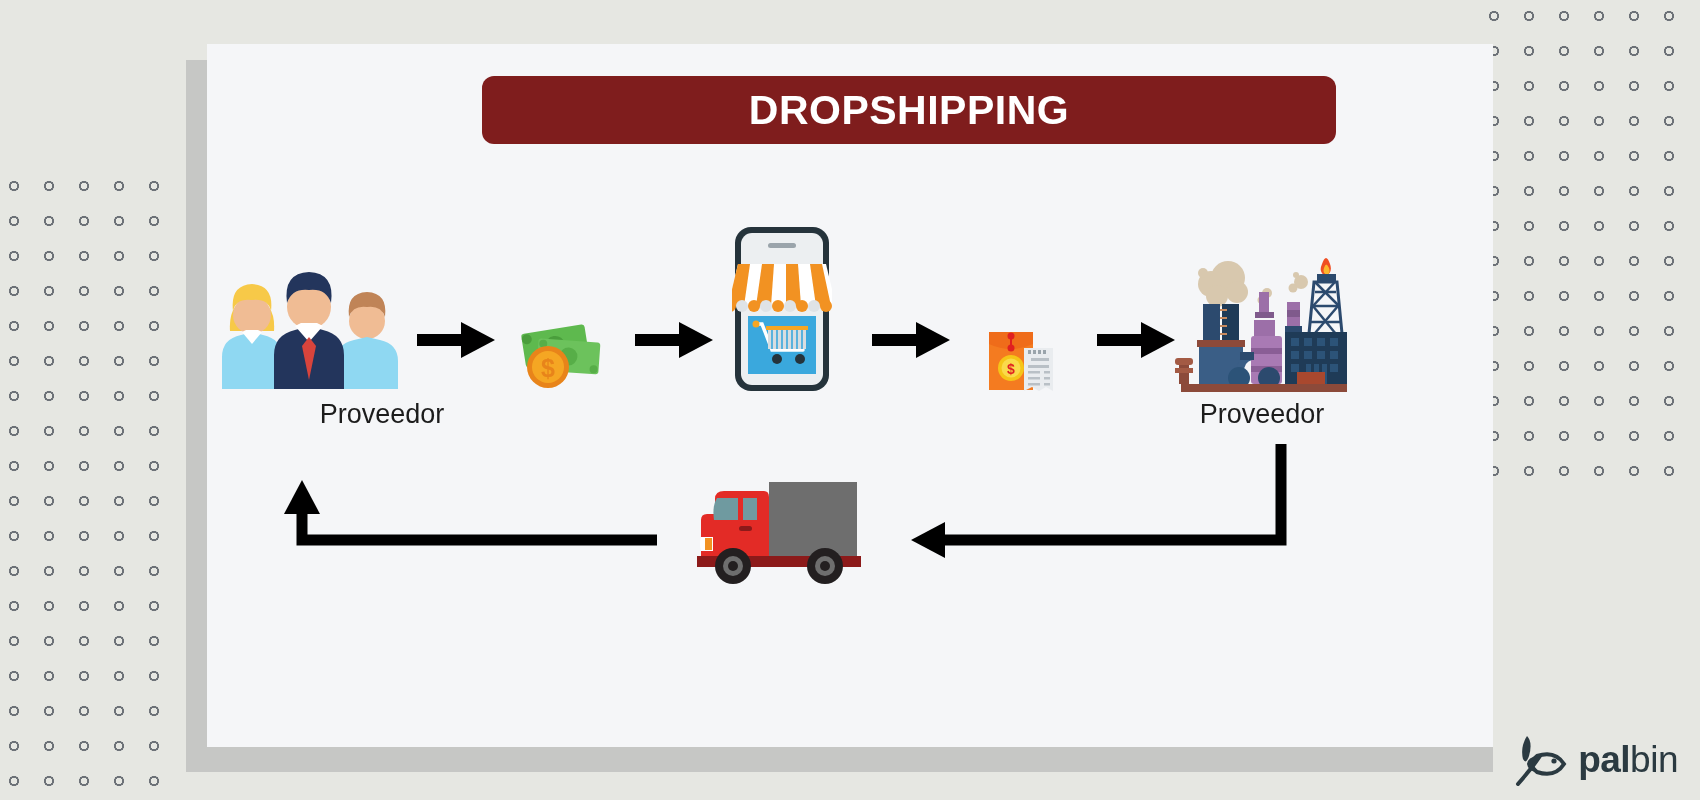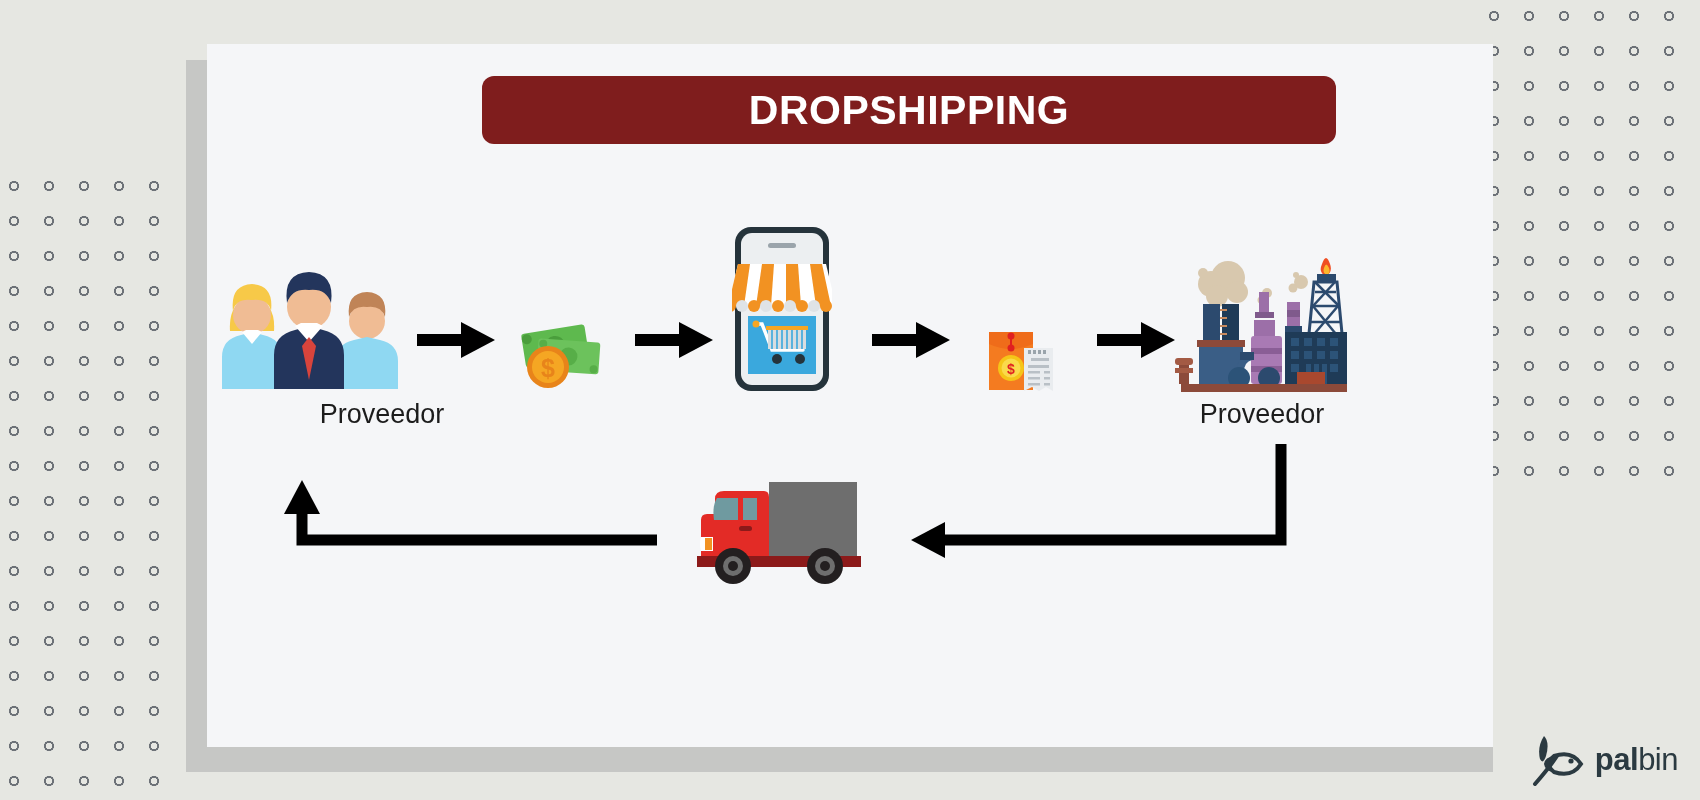--- a/index.html
+++ b/index.html
@@ -61,21 +61,21 @@
 
   .arrow-svg { position:absolute; }
   .icon-svg  { position:absolute; }
 
   
   #logo {
     position:absolute; right:22px; bottom:14px;
     display:flex; align-items:center; gap:10px;
   }
   #logo-word {
-    font-size:31px; font-weight:bold; color:#2b3a41;
+    font-size:37px; font-weight:bold; color:#2b3a41;
     letter-spacing:-0.5px;
   }
   #logo-word .light { font-weight:400; }
 </style>
 </head>
 <body>
 
 <div class="dots" id="dots-left"></div>
 <div class="dots" id="dots-right"></div>
 

